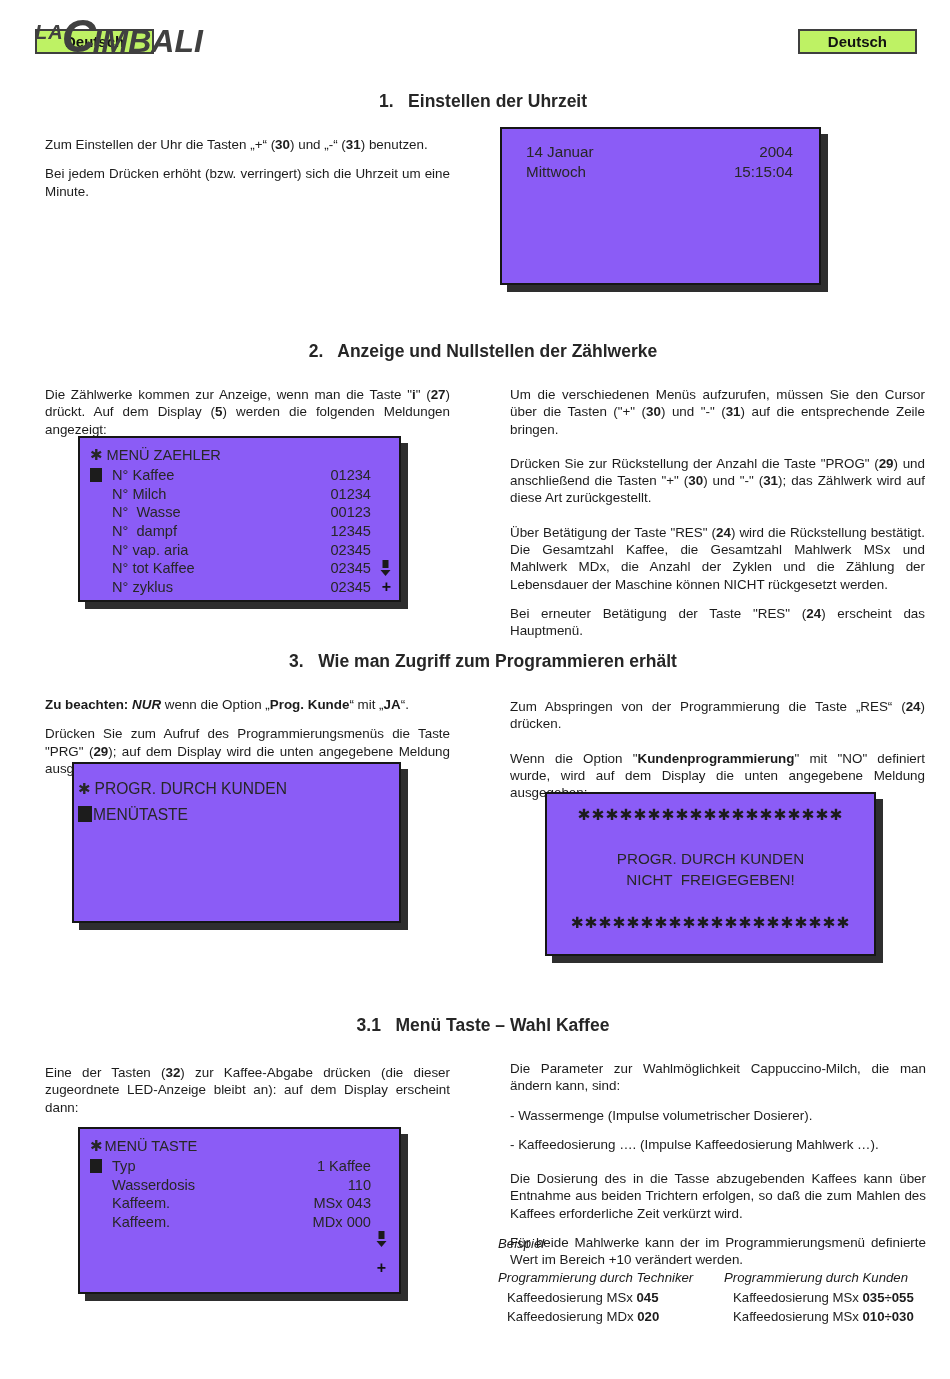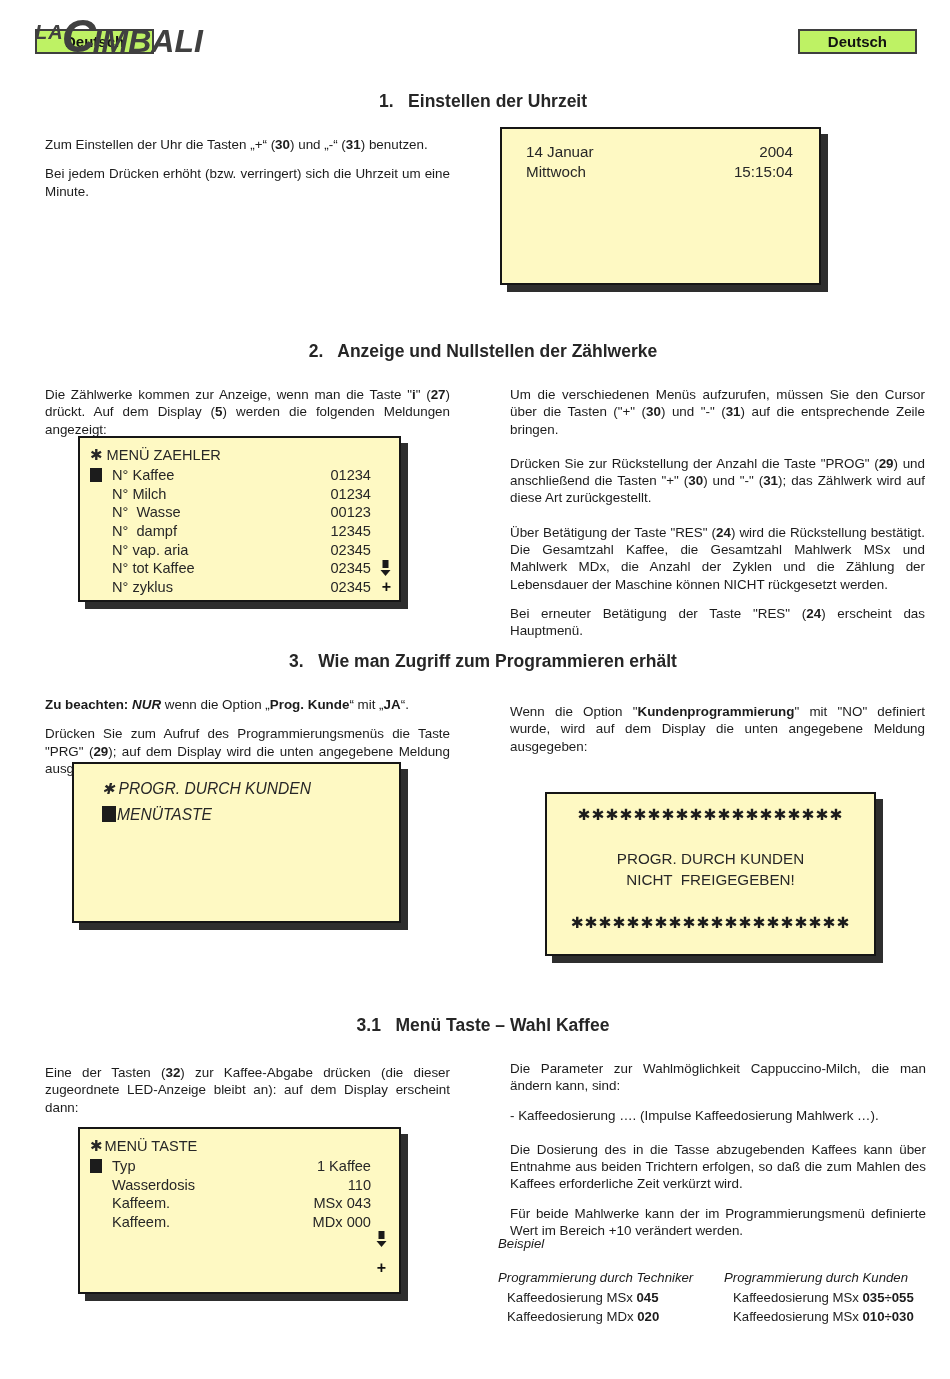--- a/index.html
+++ b/index.html
@@ -20,37 +20,37 @@
   
   .hd{position:absolute;left:0;width:100%;margin:8px;text-align:center;font-size:17.5px;
       font-weight:bold;color:#262626;white-space:pre-wrap;}
 
   
   .txt{position:absolute;font-size:13.4px;line-height:17.3px;text-align:justify;color:#1c1c1c;}
   .txt p{margin:12px;}
   .txt p.sp{margin-top:17px;}
 
   
-  .disp{position:absolute;background:#fef9c3;border:2px solid #161616;box-shadow:7px 7px 0 #2e2e2e;
+  .disp{position:absolute;background:#8b5cf6;border:2px solid #161616;box-shadow:7px 7px 0 #2e2e2e;
         box-sizing:border-box;color:#272727;}
   .disp1{padding:13px 26px 0 24px;font-size:15.2px;line-height:19.5px;}
   .drow1{display:flex;justify-content:space-between;}
 
   .menu{padding:8px 8px 17px 10px;font-size:14.6px;}
   .mtitle{height:19px;margin-bottom:1px;white-space:pre;}
   .star{font-size:15px;margin-right:4px;}
   .star2{font-size:15px;margin-right:2px;}
   .mrow{display:grid;grid-template-columns:22px 1fr 72px 20px;align-items:center;height:18.6px;}
   .mrow .lbl{white-space:pre;}
   .mrow .val{text-align:right;white-space:pre;}
   .mrow .ico{text-align:right;line-height:0;}
   .cursq{display:inline-block;width:12px;height:14px;background:#1c1c1c;vertical-align:-2px;}
   .plus{font-size:16px;font-weight:bold;color:#111;line-height:1;}
 
-  .disp3{padding:12px 12px 0 28px;font-size:15.6px;line-height:26px;font-style:italic;}
+  .disp3{padding:12px 12px 0 4px;font-size:15.6px;line-height:26px;}
   .disp3 .cursq{width:14px;height:16px;margin-right:1px;}
 
   .astbox{text-align:center;padding-top:12px;}
   .astrow{font-size:15.5px;letter-spacing:1px;white-space:pre;color:#1c1c1c;}
   .astline{font-size:15.2px;white-space:pre;color:#272727;}
   .gap26{height:26px;}
   .gap4{height:4px;}
 
   .menu5-icons{position:absolute;right:12px;bottom:44px;line-height:0;}
   .menu5-plus{position:absolute;right:13px;bottom:16px;}
@@ -159,20 +159,21 @@
     <p><b>Zu beachten:</b> <b><i>NUR</i></b>  wenn die Option „<b>Prog. Kunde</b>“ mit „<b>JA</b>“.</p>
     <p>Drücken Sie zum Aufruf des Programmierungsmenüs die Taste "PRG" (<b>29</b>); auf dem Display wird die unten angegebene Meldung ausgegeben:</p>
   </div>
 
   <div class="disp disp3" style="left:72px;top:762px;width:329px;height:161px">
     <div><span class="star">✱</span><span>PROGR. DURCH KUNDEN</span></div>
     <div><span class="cursq"></span><span>MENÜTASTE</span></div>
   </div>
 
   <div class="txt" style="left:498px;top:686px;width:439px">
+    <p>Zum Abspringen von der Programmierung die Taste „RES“ (<b>24</b>) drücken.</p>
     <p class="sp">Wenn die Option "<b>Kundenprogrammierung</b>" mit  "NO" definiert wurde, wird auf dem Display die unten angegebene Meldung ausgegeben:</p>
   </div>
 
   <div class="disp astbox" style="left:545px;top:792px;width:331px;height:164px">
     <div class="astrow">✱✱✱✱✱✱✱✱✱✱✱✱✱✱✱✱✱✱✱</div>
     <div class="gap26"></div>
     <div class="astline">PROGR. DURCH KUNDEN</div>
     <div class="gap4"></div>
     <div class="astline">NICHT  FREIGEGEBEN!</div>
     <div class="gap26"></div>
@@ -213,20 +214,21 @@
     </div>
     <div class="menu5-icons"><svg width="11" height="17" viewBox="0 0 11 17">
           <rect x="2.5" y="0" width="6" height="8" fill="#1a1a1a"></rect>
           <polygon points="0.5,10 10.5,10 5.5,16" fill="#1a1a1a"></polygon>
         </svg></div>
     <div class="menu5-plus plus">+</div>
   </div>
 
   <div class="txt" style="left:498px;top:1048px;width:440px">
     <p>Die Parameter zur Wahlmöglichkeit Cappuccino-Milch, die man ändern kann, sind:</p>
+    <p>- Wassermenge (Impulse volumetrischer Dosierer).</p>
     <p>- Kaffeedosierung …. (Impulse Kaffeedosierung Mahlwerk …).</p>
     <p class="sp">Die Dosierung des in die Tasse abzugebenden Kaffees kann über Entnahme aus beiden Trichtern erfolgen, so daß die zum Mahlen des Kaffees erforderliche Zeit verkürzt wird.</p>
     <p>Für beide Mahlwerke kann der im Programmierungsmenü definierte Wert im Bereich +10 verändert werden.</p>
   </div>
 
   <div class="example" style="left:498px;top:1236px;width:442px">
     <div class="bsp">Beispiel</div>
     <div class="ex-grid">
       <div class="exh">Programmierung durch Techniker</div>
       <div class="exh">Programmierung durch Kunden</div>

